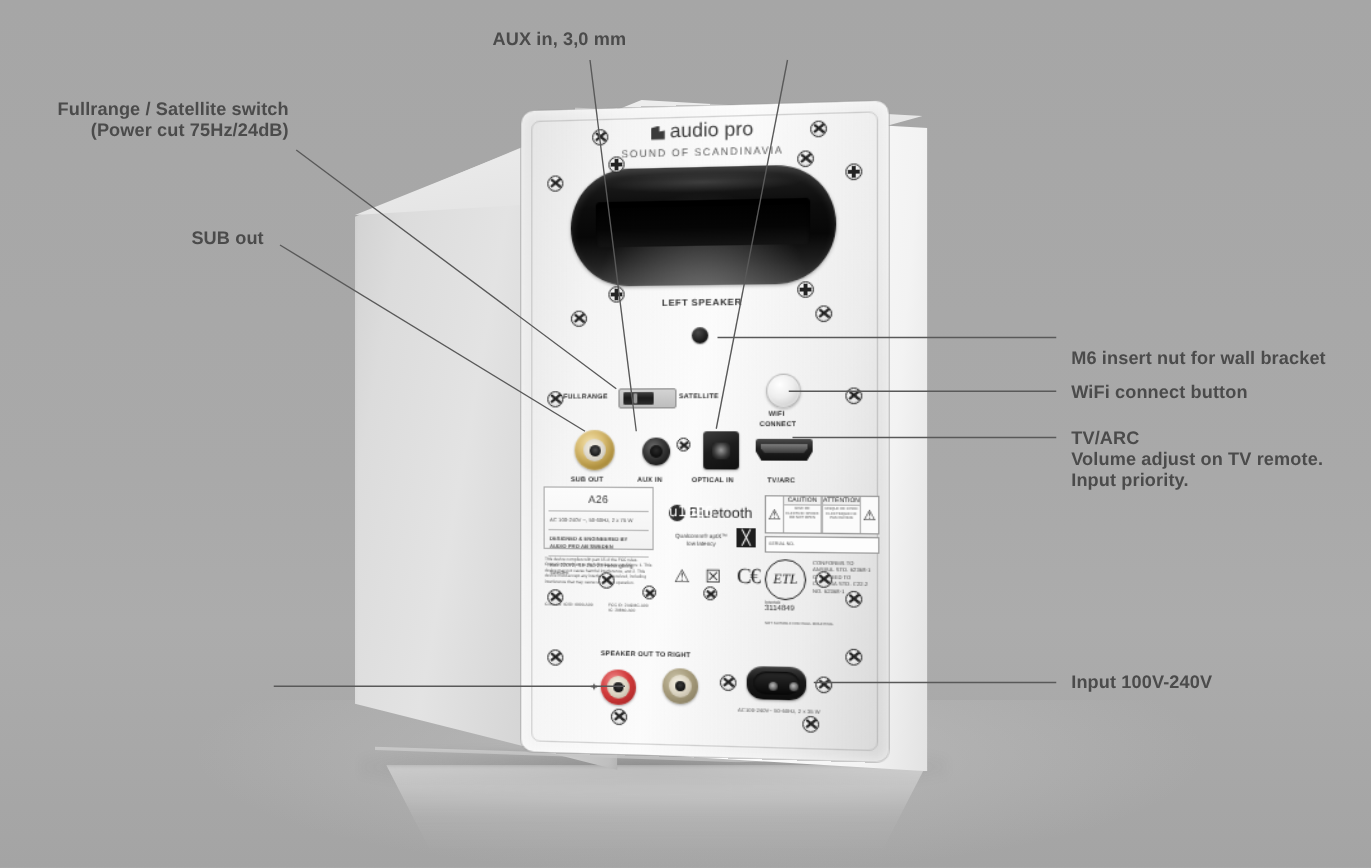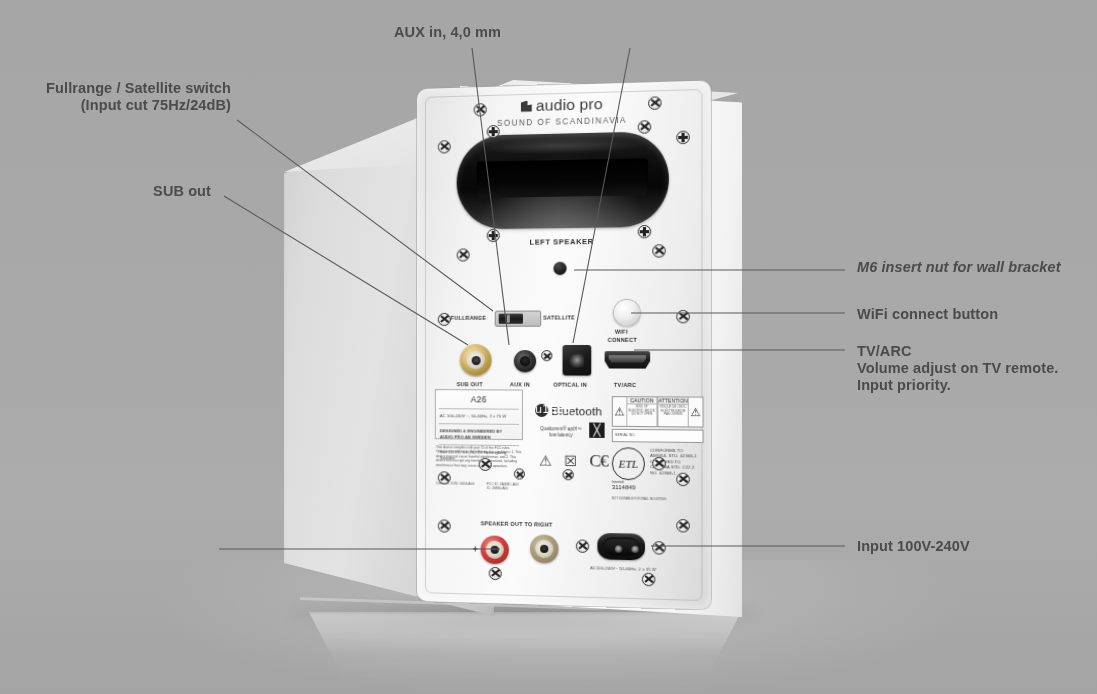--- a/index.html
+++ b/index.html
@@ -655,26 +655,26 @@
       <path d="M574,270 L845,270"></path>
 
       <path d="M631,313 L845,313"></path>
 
       <path d="M634,350 L845,350"></path>
 
       <path d="M651,546 L845,546"></path>
     </g>
   </svg>
 
-  <div class="anno" style="left:394px; top:24px;">AUX in, 4,0 mm</div>
+  <div class="anno" style="left:394px; top:24px;">AUX in, 3,0 mm</div>
 
   <div class="anno rightalign" style="left:0px; top:80px; width:231px;">Fullrange / Satellite switch
-(Input cut 75Hz/24dB)</div>
+(Power cut 75Hz/24dB)</div>
   <div class="anno rightalign" style="left:0px; top:183px; width:211px;">SUB out</div>
 
-  <div class="anno right" style="left:857px; top:259px;font-style:italic;">M6 insert nut for wall bracket</div>
+  <div class="anno right" style="left:857px; top:279px;">M6 insert nut for wall bracket</div>
   <div class="anno right" style="left:857px; top:306px;text-align:right;">WiFi connect button</div>
   <div class="anno right" style="left:857px; top:343px;">TV/ARC
 Volume adjust on TV remote.
 Input priority.</div>
   <div class="anno right" style="left:857px; top:538px;">Input 100V-240V</div>
 
 </div>
 
 </body></html>

